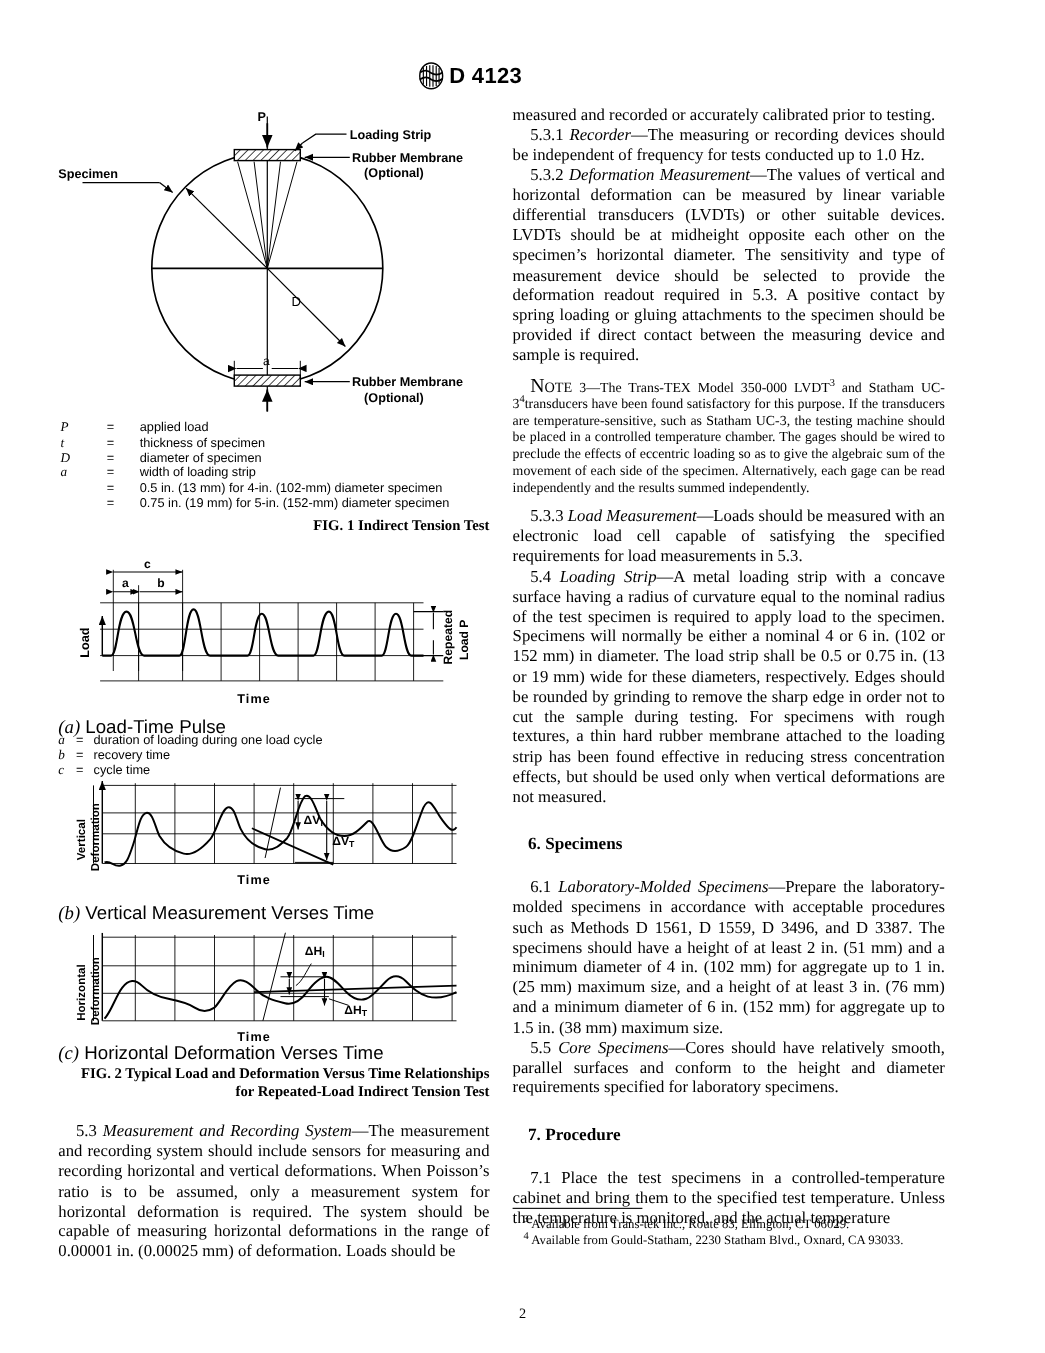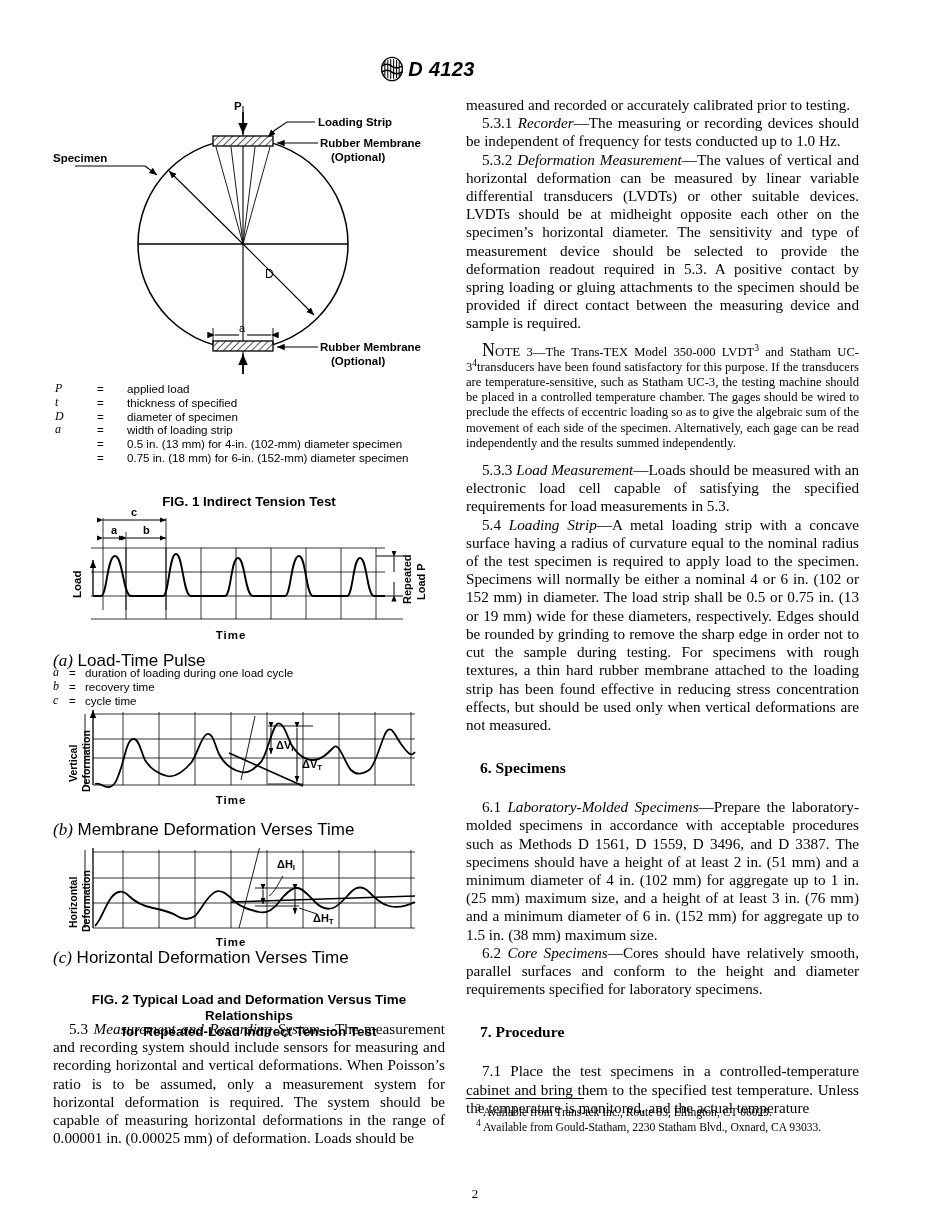--- a/index.html
+++ b/index.html
@@ -25,21 +25,20 @@
   .header {
     position: absolute;
     top: 56px;
     left: 0;
     width: 854px;
     text-align: center;
     display: flex;
     justify-content: center;
     align-items: center;
     gap: 3px;
-    font-style: italic;
   }
   .astm-logo {
     width: 26px;
     height: 26px;
     flex: 0 0 auto;
   }
   .doc-number {
     font-family: "Liberation Sans", sans-serif;
     font-weight: bold;
     font-size: 20px;
@@ -141,26 +140,25 @@
   }
   .legend table { border-collapse: collapse; }
   .legend td { padding: 0; vertical-align: top; }
   .legend td.sym { width: 42px; font-style: italic; font-family: "Liberation Serif", serif; font-size: 12px;}
   .legend td.eq  { width: 30px; }
   .legend td.desc { white-space: nowrap; }
 
   .fig-caption {
     position: absolute;
     width: 392px;
-    text-align: center;
-    font-family: Liberation Sans, sans-serif;
+    text-align: right;
+    font-family: Liberation Serif, serif;
     font-weight: bold;
     font-size: 13.4px;
     line-height: 16px;
-    margin-top: 24px;
   }
   .sub-caption {
     position: absolute;
     width: 392px;
     text-align: left;
     font-family: "Liberation Sans", sans-serif;
     font-size: 17px;
   }
   .sub-caption i { font-family: "Liberation Serif", serif; font-style: italic; }
 
@@ -254,41 +252,41 @@
     <table>
       <tbody>
           <tr>
         <td class="sym">P</td>
         <td class="eq">=</td>
         <td class="desc">applied load</td>
       </tr>
       <tr>
         <td class="sym">t</td>
         <td class="eq">=</td>
-        <td class="desc">thickness of specified</td>
+        <td class="desc">thickness of specimen</td>
       </tr>
       <tr>
         <td class="sym">D</td>
         <td class="eq">=</td>
         <td class="desc">diameter of specimen</td>
       </tr>
       <tr>
         <td class="sym">a</td>
         <td class="eq">=</td>
         <td class="desc">width of loading strip</td>
       </tr>
       <tr>
         <td class="sym"></td>
         <td class="eq">=</td>
         <td class="desc">0.5 in. (13 mm) for 4-in. (102-mm) diameter specimen</td>
       </tr>
       <tr>
         <td class="sym"></td>
         <td class="eq">=</td>
-        <td class="desc">0.75 in. (18 mm) for 6-in. (152-mm) diameter specimen</td>
+        <td class="desc">0.75 in. (19 mm) for 5-in. (152-mm) diameter specimen</td>
       </tr>
     </tbody>
       </table>
   </div>
 
   <div class="fig-caption" style="left:53px; top:470px;">FIG. 1 Indirect Tension Test</div>
 
   <div class="chartbox" style="left:63px; top:500px;">
     <svg width="380" height="148" viewBox="0 0 380 148">
       <defs>
@@ -416,21 +414,21 @@
       <line x1="234" y1="20" x2="234" y2="74" stroke="#000" stroke-width="1" marker-start="url(#ah3)" marker-end="url(#ah3)"></line>
       <text x="239" y="60" font-family="Liberation Sans, sans-serif" font-size="11" font-weight="bold">ΔV<tspan font-size="8" dy="2">T</tspan></text>
 
       <text x="14" y="74" font-family="Liberation Sans, sans-serif" font-size="10.5" font-weight="bold" transform="rotate(-90 14 74)">Vertical</text>
       <text x="27" y="84" font-family="Liberation Sans, sans-serif" font-size="10.5" font-weight="bold" transform="rotate(-90 27 84)">Deformation</text>
       <text x="168" y="96" text-anchor="middle" font-family="Liberation Sans, sans-serif" font-size="11.5" font-weight="bold" letter-spacing="1">Time</text>
     </svg>
   </div>
 
   <div class="sub-caption" style="left:53px; top:820px;">
-    <i>(b)</i><span> Membrane Deformation Verses Time</span>
+    <i>(b)</i><span> Vertical Measurement Verses Time</span>
   </div>
 
   <div class="chartbox" style="left:63px; top:848px;">
     <svg width="380" height="110" viewBox="0 0 380 110">
       <defs>
         <marker id="ah4" markerWidth="8" markerHeight="8" refX="6.5" refY="2.6" orient="auto">
           <path d="M0,0 L6.5,2.6 L0,5.2 z" fill="#000"></path>
         </marker>
       </defs>
 
@@ -512,21 +510,21 @@
     <p class="body indent"><span>5.4</span> <i>Loading Strip</i><span>—A metal loading strip with a concave surface having a radius of curvature equal to the nominal radius of the test specimen is required to apply load to the specimen. Specimens will normally be either a nominal 4 or 6 in. (102 or 152 mm) in diameter. The load strip shall be 0.5 or 0.75 in. (13 or 19 mm) wide for these diameters, respectively. Edges should be rounded by grinding to remove the sharp edge in order not to cut the sample during testing. For specimens with rough textures, a thin hard rubber membrane attached to the loading strip has been found effective in reducing stress concentration effects, but should be used only when vertical deformations are not measured.</span></p>
 
     <div class="sp"></div>
 
     <h3 class="sec">6.  Specimens</h3>
 
     <div class="sp-s"></div>
 
     <p class="body indent"><span>6.1</span> <i>Laboratory-Molded          Specimens</i><span>—Prepare the laboratory-molded specimens in accordance with acceptable procedures such as Methods D 1561, D 1559, D 3496, and D 3387. The specimens should have a height of at least 2 in. (51 mm) and a minimum diameter of 4 in. (102 mm) for aggregate up to 1 in. (25 mm) maximum size, and a height of at least 3 in. (76 mm) and a minimum diameter of 6 in. (152 mm) for aggregate up to 1.5 in. (38 mm) maximum size.</span></p>
 
-    <p class="body indent"><span>6.2</span> <i>Core Specimens</i><span>—Cores should have relatively smooth, parallel surfaces and conform to the height and diameter requirements specified for laboratory specimens.</span></p>
+    <p class="body indent"><span>5.5</span> <i>Core Specimens</i><span>—Cores should have relatively smooth, parallel surfaces and conform to the height and diameter requirements specified for laboratory specimens.</span></p>
 
     <div class="sp"></div>
 
     <h3 class="sec">7.  Procedure</h3>
 
     <div class="sp-s"></div>
 
     <p class="body indent"><span>7.1</span><span> Place the test specimens in a controlled-temperature cabinet and bring them to the specified test temperature. Unless the temperature is monitored, and the actual temperature</span></p>
   </div>
 

